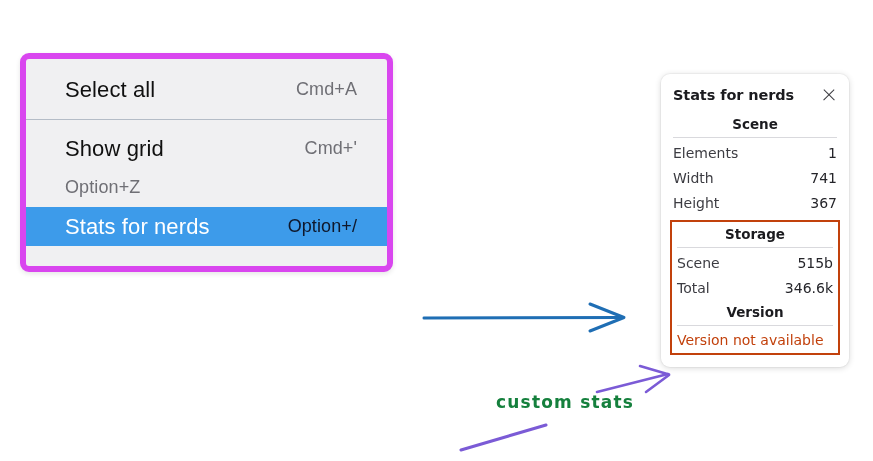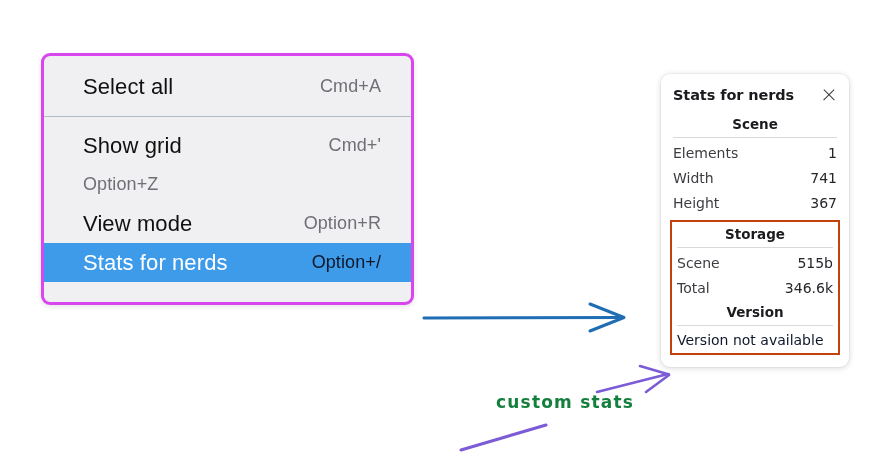--- a/index.html
+++ b/index.html
@@ -13,25 +13,25 @@
     height: 461px;
     position: relative;
     overflow: hidden;
     font-family: "Liberation Sans", sans-serif;
     -webkit-font-smoothing: antialiased;
   }
 
   
   .context-menu {
     position: absolute;
-    left: 41px;
+    left: 20px;
     top: 53px;
     width: 373px;
     background: #f0f0f2;
-    border: 3px solid #d946ef;
+    border: 6px solid #d946ef;
     border-radius: 9px;
     box-shadow: 0 2px 5px rgba(0,0,0,0.10);
     overflow: hidden;
     box-sizing: border-box;
   }
   .menu-section {
     padding: 9px 0 9px 0;
   }
   .menu-section.first { padding: 11px 0 10px 0; }
   .menu-section.second { padding: 9px 0 0 0; }
@@ -140,21 +140,21 @@
 
   
   .custom-box {
     border: 2px solid #c2410c;
     margin: 4px -2px 0 -2px;
     padding: 0 4px 4px 4px;
     box-sizing: border-box;
   }
   .version-value {
     font-size: 14px;
-    color: #0f172a;
+    color: #c2410c;
     padding: 3px 1px 1px 1px;
     white-space: nowrap;
   }
 
   
   .anno-layer {
     position: absolute;
     left: 0; top: 0;
     width: 873px; height: 461px;
     pointer-events: none;
@@ -185,24 +185,20 @@
 
   <div class="menu-divider"></div>
 
   <div class="menu-section second">
     <div class="menu-item">
       <span class="label">Show grid</span>
       <span class="shortcut">Cmd+'</span>
     </div>
     <div class="menu-item">
       <span class="shortcut">Option+Z</span>
-    </div>
-    <div class="menu-item">
-      <span class="label">View mode</span>
-      <span class="shortcut">Option+R</span>
     </div>
     <div class="menu-item selected">
       <span class="label">Stats for nerds</span>
       <span class="shortcut">Option+/</span>
     </div>
     <div class="menu-bottom-pad"></div>
   </div>
 
 </div>
 

